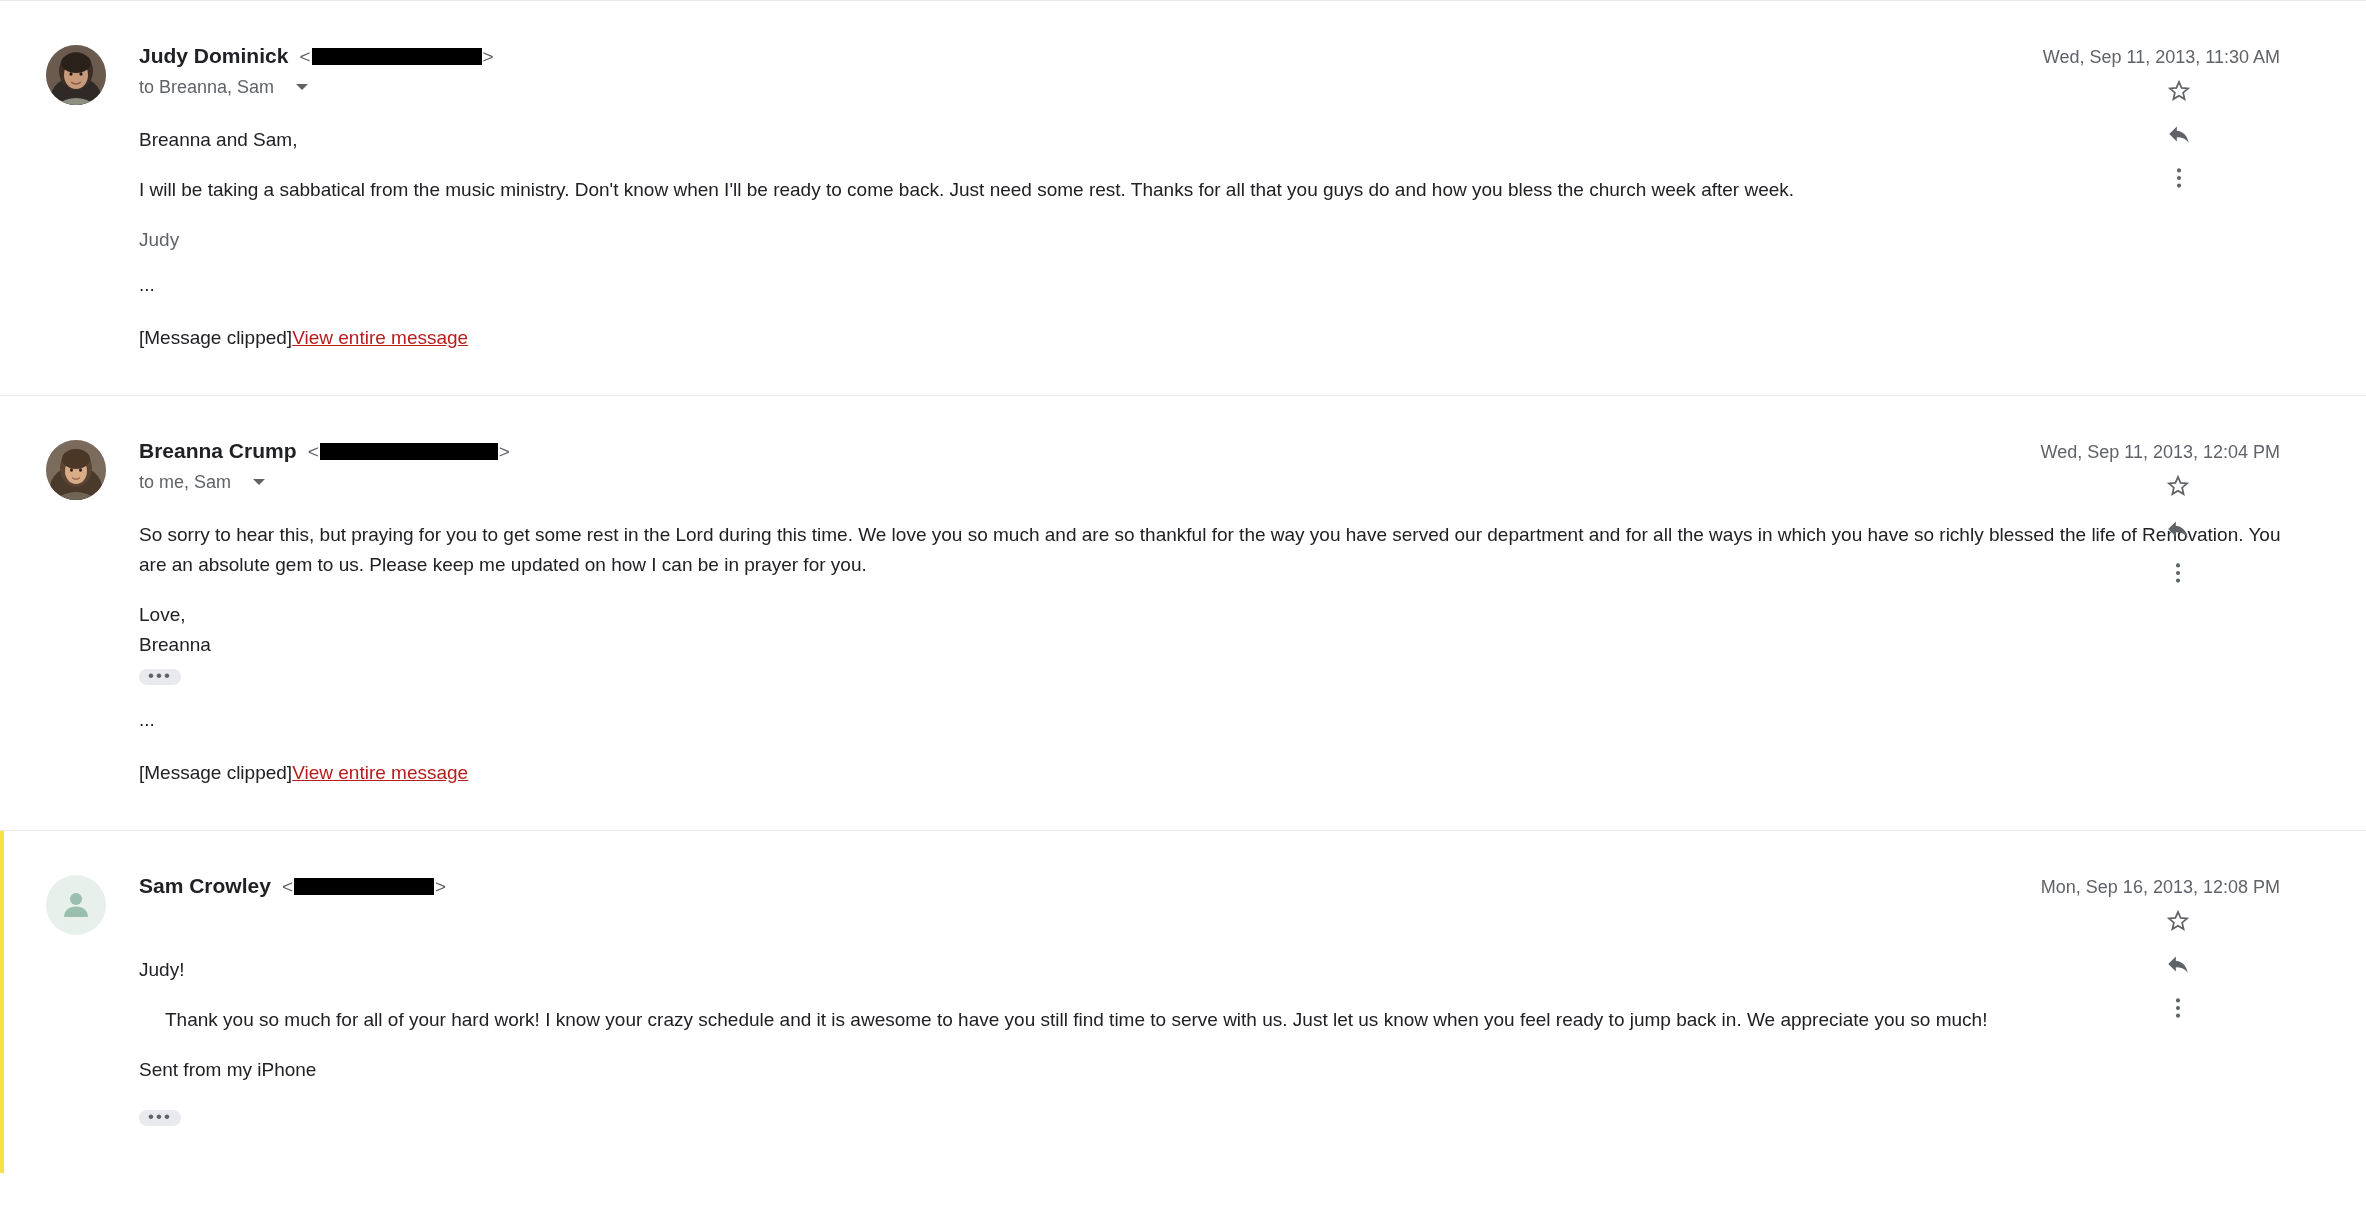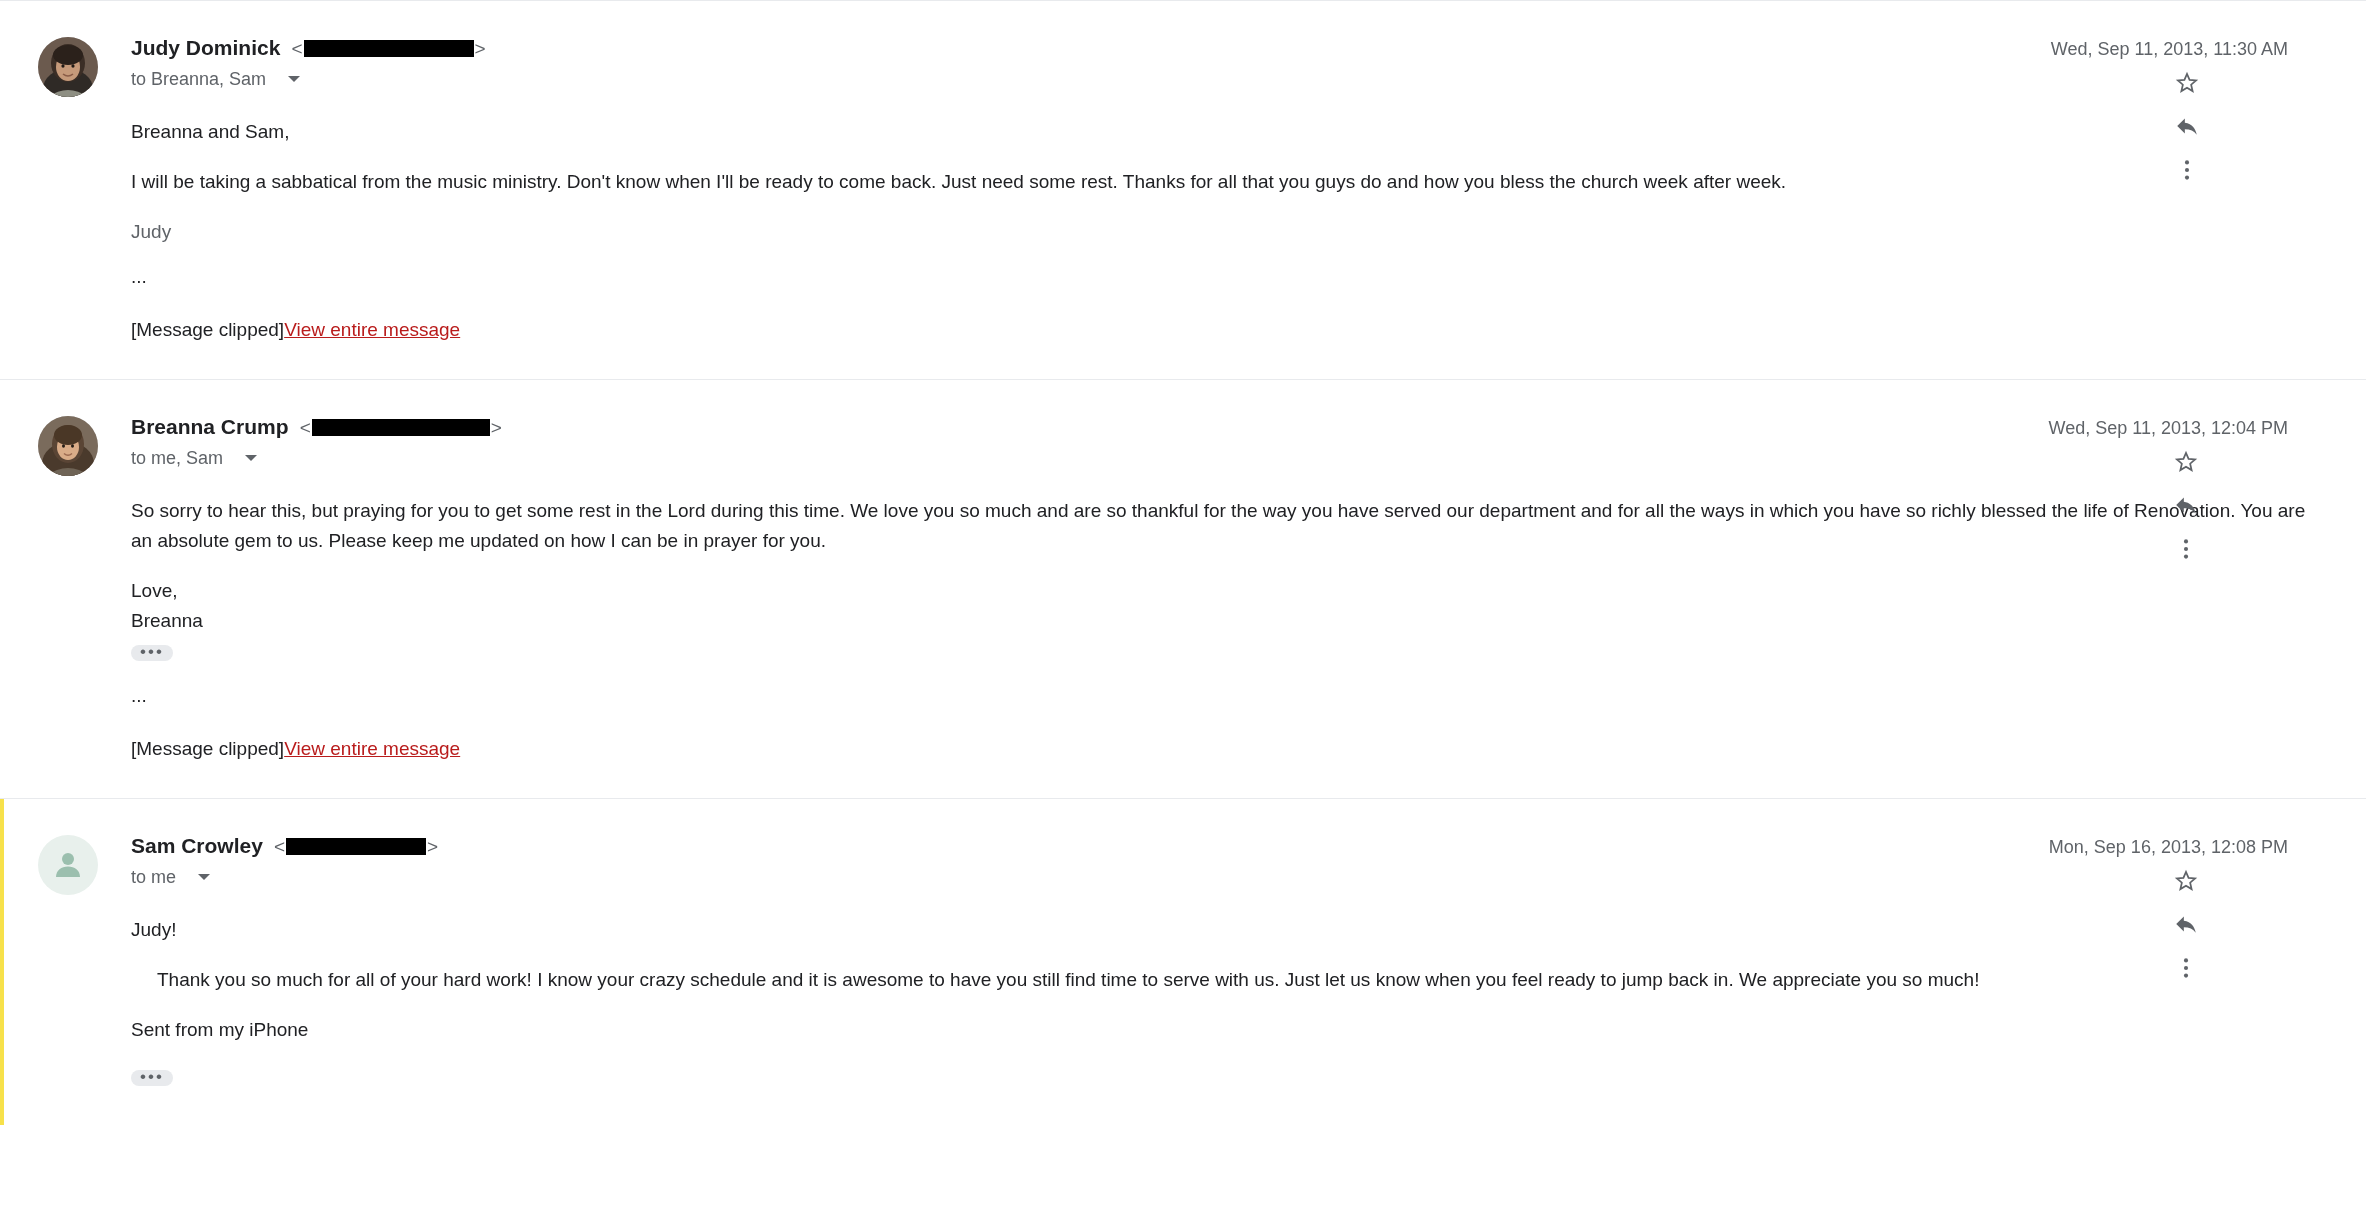--- a/index.html
+++ b/index.html
@@ -17,21 +17,21 @@
 
   .thread {
     width: 2366px;
     position: relative;
     background: #fff;
   }
 
   .message {
     position: relative;
     border-top: 1px solid #e8eaed;
-    padding: 8px;
+    padding: 16px;
     background: #fff;
   }
   .message:first-child { border-top: none; }
 
   .msg-inner {
     position: relative;
     padding: 26px 40px 26px 30px;
   }
 
   .left-rail {
@@ -341,24 +341,20 @@
               <path d="M4 20c0-4.4 3.6-7 8-7s8 2.6 8 7z" fill="#9bbfae"></path>
             </svg>
         </div>
       </div>
 
       <div class="header-row">
         <div class="name-line">
           <span class="sender-name">Sam Crowley</span>
           <span class="angle">&nbsp;&lt;</span><span class="redacted" style="width:140px"></span><span class="angle">&gt;</span>
         </div>
-        <div class="to-line">
-          <span>to me</span>
-          <span class="caret-down"></span>
-        </div>
 
         <div class="meta">
           <span class="timestamp">Mon, Sep 16, 2013, 12:08 PM</span>
           <span class="icon-btn">
             <svg width="26" height="26" viewBox="0 0 24 24">
                 <path d="M12 17.27l-5.18 3.13 1.36-5.89-4.57-3.96 6.02-.52L12 4.5l2.37 5.53 6.02.52-4.57 3.96 1.36 5.89z" fill="none" stroke="#5f6368" stroke-width="1.6"></path>
               </svg>
           </span>
           <span class="icon-btn">
             <svg width="26" height="26" viewBox="0 0 24 24">

